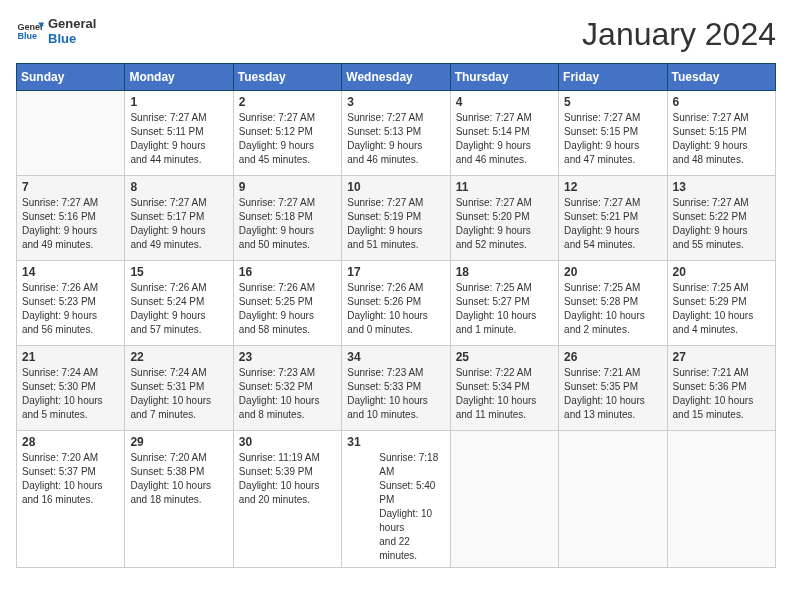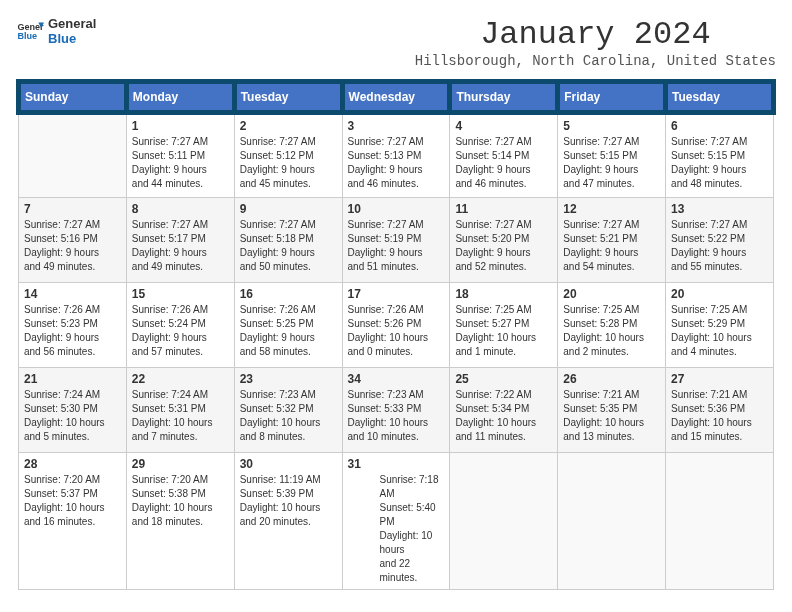--- a/index.html
+++ b/index.html
@@ -19,22 +19,21 @@
     .logo {
       display: flex;
       align-items: center;
       gap: 4px;
     }
     .logo-icon {
       width: 28px;
       height: 28px;
     }
     .title-section {
-      text-align: center;
-      font-family: Liberation Mono, monospace;
+      text-align: left;
     }
     .month-title {
       font-size: 32px;
       font-weight: normal;
       color: #333;
     }
     .location {
       font-size: 14px;
       color: #555;
     }
@@ -43,21 +42,21 @@
       border-collapse: collapse;
       font-size: 11px;
     }
     .calendar-table th {
       background-color: #4472c4;
       color: white;
       padding: 6px 4px;
       text-align: left;
       font-size: 12px;
       font-weight: bold;
-      border: 5px solid #0c4a6e;
+      border: 1px solid #0c4a6e;
     }
     .calendar-table td {
       border: 1px solid #ccc;
       padding: 4px 5px;
       vertical-align: top;
       height: 85px;
       width: 108px;
       background: #fff;
     }
     .calendar-table tr:nth-child(even) td {
@@ -88,21 +87,20 @@
       <text x="2" y="32" font-size="13" font-weight="bold" fill="#1a6bb5">Blue</text>
       <polygon points="32,8 40,8 36,16" fill="#1a6bb5"></polygon>
     </svg>
     <div>
       <div style="font-size:13px;font-weight:bold;color:#333;">General</div>
       <div style="font-size:13px;font-weight:bold;color:#1a6bb5;">Blue</div>
     </div>
   </div>
   <div class="title-section">
     <div class="month-title">January 2024</div>
-    <div class="location">Hillsborough, North Carolina, United States</div>
   </div>
 </div>
 
 <table class="calendar-table">
   <thead>
     <tr id="weekday-header">
     <th>Sunday</th>
         <th>Monday</th>
         <th>Tuesday</th>
         <th>Wednesday</th>

